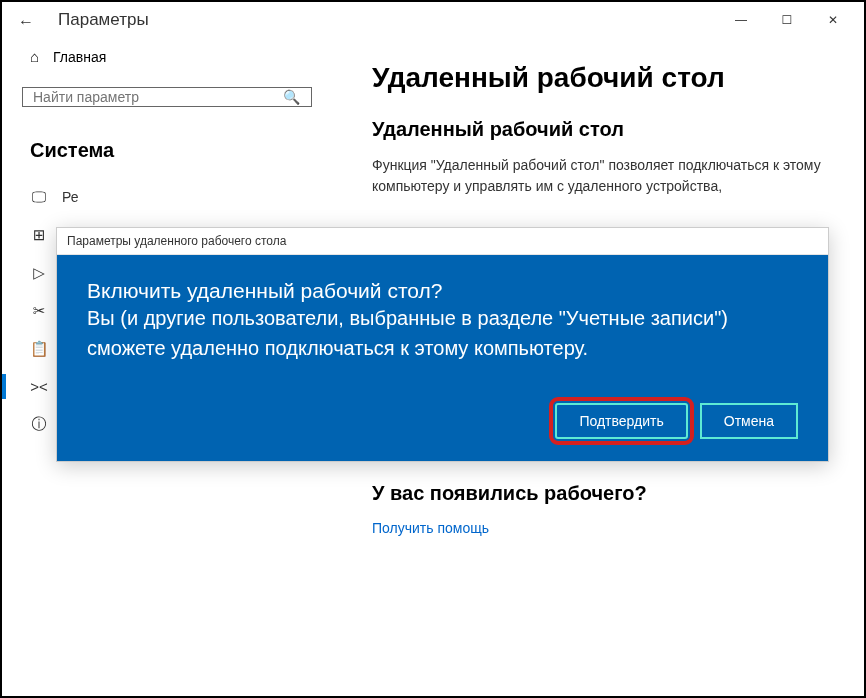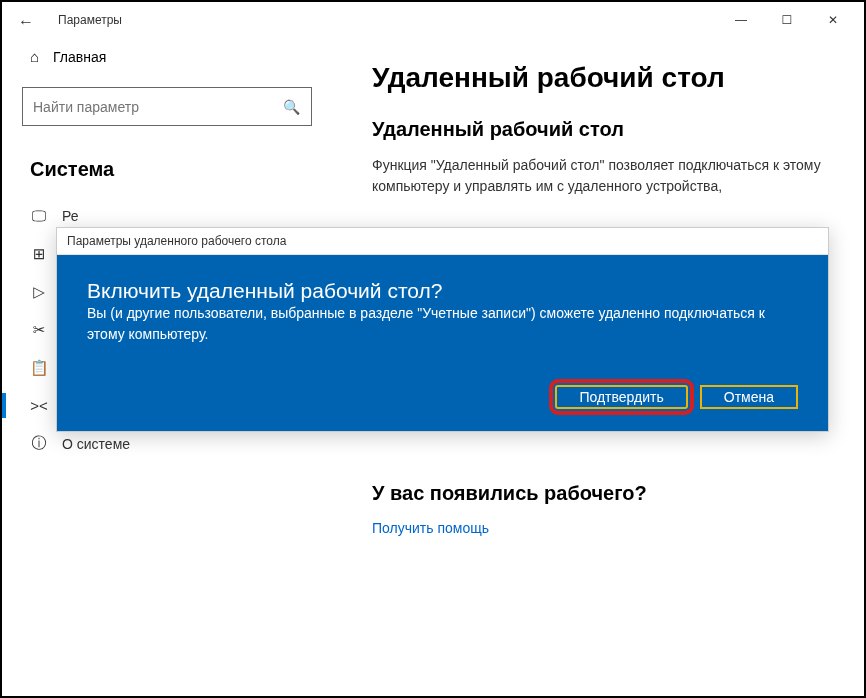--- a/index.html
+++ b/index.html
@@ -1,49 +1,49 @@
 <!DOCTYPE html>
 <html><head>
 <meta charset="utf-8">
 <style>
 * { margin: 0; padding: 0; box-sizing: border-box; font-family: 'Segoe UI', Tahoma, sans-serif; }
 body { background: #fff; width: 866px; height: 698px; position: relative; overflow: hidden; border: 2px solid #000; }
 .window { width: 100%; height: 100%; background: #fff; display: flex; flex-direction: column; }
 .titlebar { height: 36px; display: flex; align-items: center; padding: 0 8px; }
 .back-btn { width: 32px; height: 32px; display: flex; align-items: center; justify-content: center; color: #333; cursor: pointer; font-size: 16px; }
-.app-title { font-size: 12px; color: #333; margin-left: 16px; }
+.app-title { font-size: 17px; color: #333; margin-left: 16px; }
 .win-controls { margin-left: auto; display: flex; gap: 0; }
 .win-btn { width: 46px; height: 32px; display: flex; align-items: center; justify-content: center; color: #333; font-size: 12px; }
 .content { flex: 1; display: flex; }
 .sidebar { width: 330px; padding: 0 20px; }
 .home-link { display: flex; align-items: center; gap: 14px; padding: 10px 8px; margin-bottom: 12px; cursor: pointer; }
 .home-link span.icon { font-size: 15px; }
 .home-link span.label { font-size: 14px; }
-.search-box { border: 1px solid #666; height: 39px; display: flex; align-items: center; padding: 0 10px; margin-bottom: 24px; }
+.search-box { border: 1px solid #666; height: 20px; display: flex; align-items: center; padding: 0 10px; margin-bottom: 24px; }
 .search-box input { border: none; outline: none; flex: 1; font-size: 14px; color: #666; background: transparent; }
 .search-box .icon { color: #666; font-size: 14px; }
 .section-header { font-size: 20px; font-weight: 700; padding: 8px; margin-bottom: 8px; }
 .nav-item { display: flex; align-items: center; gap: 14px; padding: 10px 8px; cursor: pointer; position: relative; }
 .nav-item.active::before { content: ''; position: absolute; left: -20px; top: 6px; bottom: 6px; width: 4px; background: #0078d4; }
 .nav-item .icon { width: 18px; text-align: center; font-size: 15px; color: #333; }
 .nav-item .label { font-size: 14px; color: #333; }
 .main { flex: 1; padding: 24px 40px; overflow: hidden; }
 .page-title { font-size: 28px; font-weight: 600; margin-bottom: 24px; }
 .sub-title { font-size: 20px; font-weight: 600; margin-bottom: 14px; }
 .desc { font-size: 14px; color: #333; line-height: 1.5; margin-bottom: 12px; }
 .link { color: #0066cc; font-size: 14px; cursor: pointer; margin-bottom: 24px; display: inline-block; }
 .section { margin-top: 32px; }
 
 .dialog-overlay { position: absolute; top: 225px; left: 54px; right: 35px; background: #fff; border: 1px solid #ccc; box-shadow: 0 4px 20px rgba(0,0,0,0.2); }
 .dialog-title { padding: 6px 10px; font-size: 12px; color: #333; border-bottom: 1px solid #e5e5e5; }
 .dialog-body { background: #0063b1; color: #fff; padding: 24px 30px 22px 30px; }
 .dialog-question { font-size: 21px; font-weight: 400; margin-bottom: 0; }
-.dialog-msg { font-size: 14px; line-height: 1.5; margin-bottom: 40px; }
+.dialog-msg { font-size: 20px; line-height: 1.5; margin-bottom: 40px; }
 .dialog-buttons { display: flex; gap: 12px; justify-content: flex-end; }
-.dlg-btn { border: 2px solid #eab308; background: transparent; color: #fff; padding: 2px 22px; font-size: 14px; cursor: pointer; }
+.dlg-btn { border: 2px solid #5eead4; background: transparent; color: #fff; padding: 8px 22px; font-size: 14px; cursor: pointer; }
 .dlg-btn.primary-hl { outline: 4px solid #d42020; outline-offset: 2px; border-radius: 3px; }
 </style>
 </head>
 <body>
 
 <div class="window">
   <div class="titlebar">
     <div class="back-btn">
       <span>←</span>
     </div>

